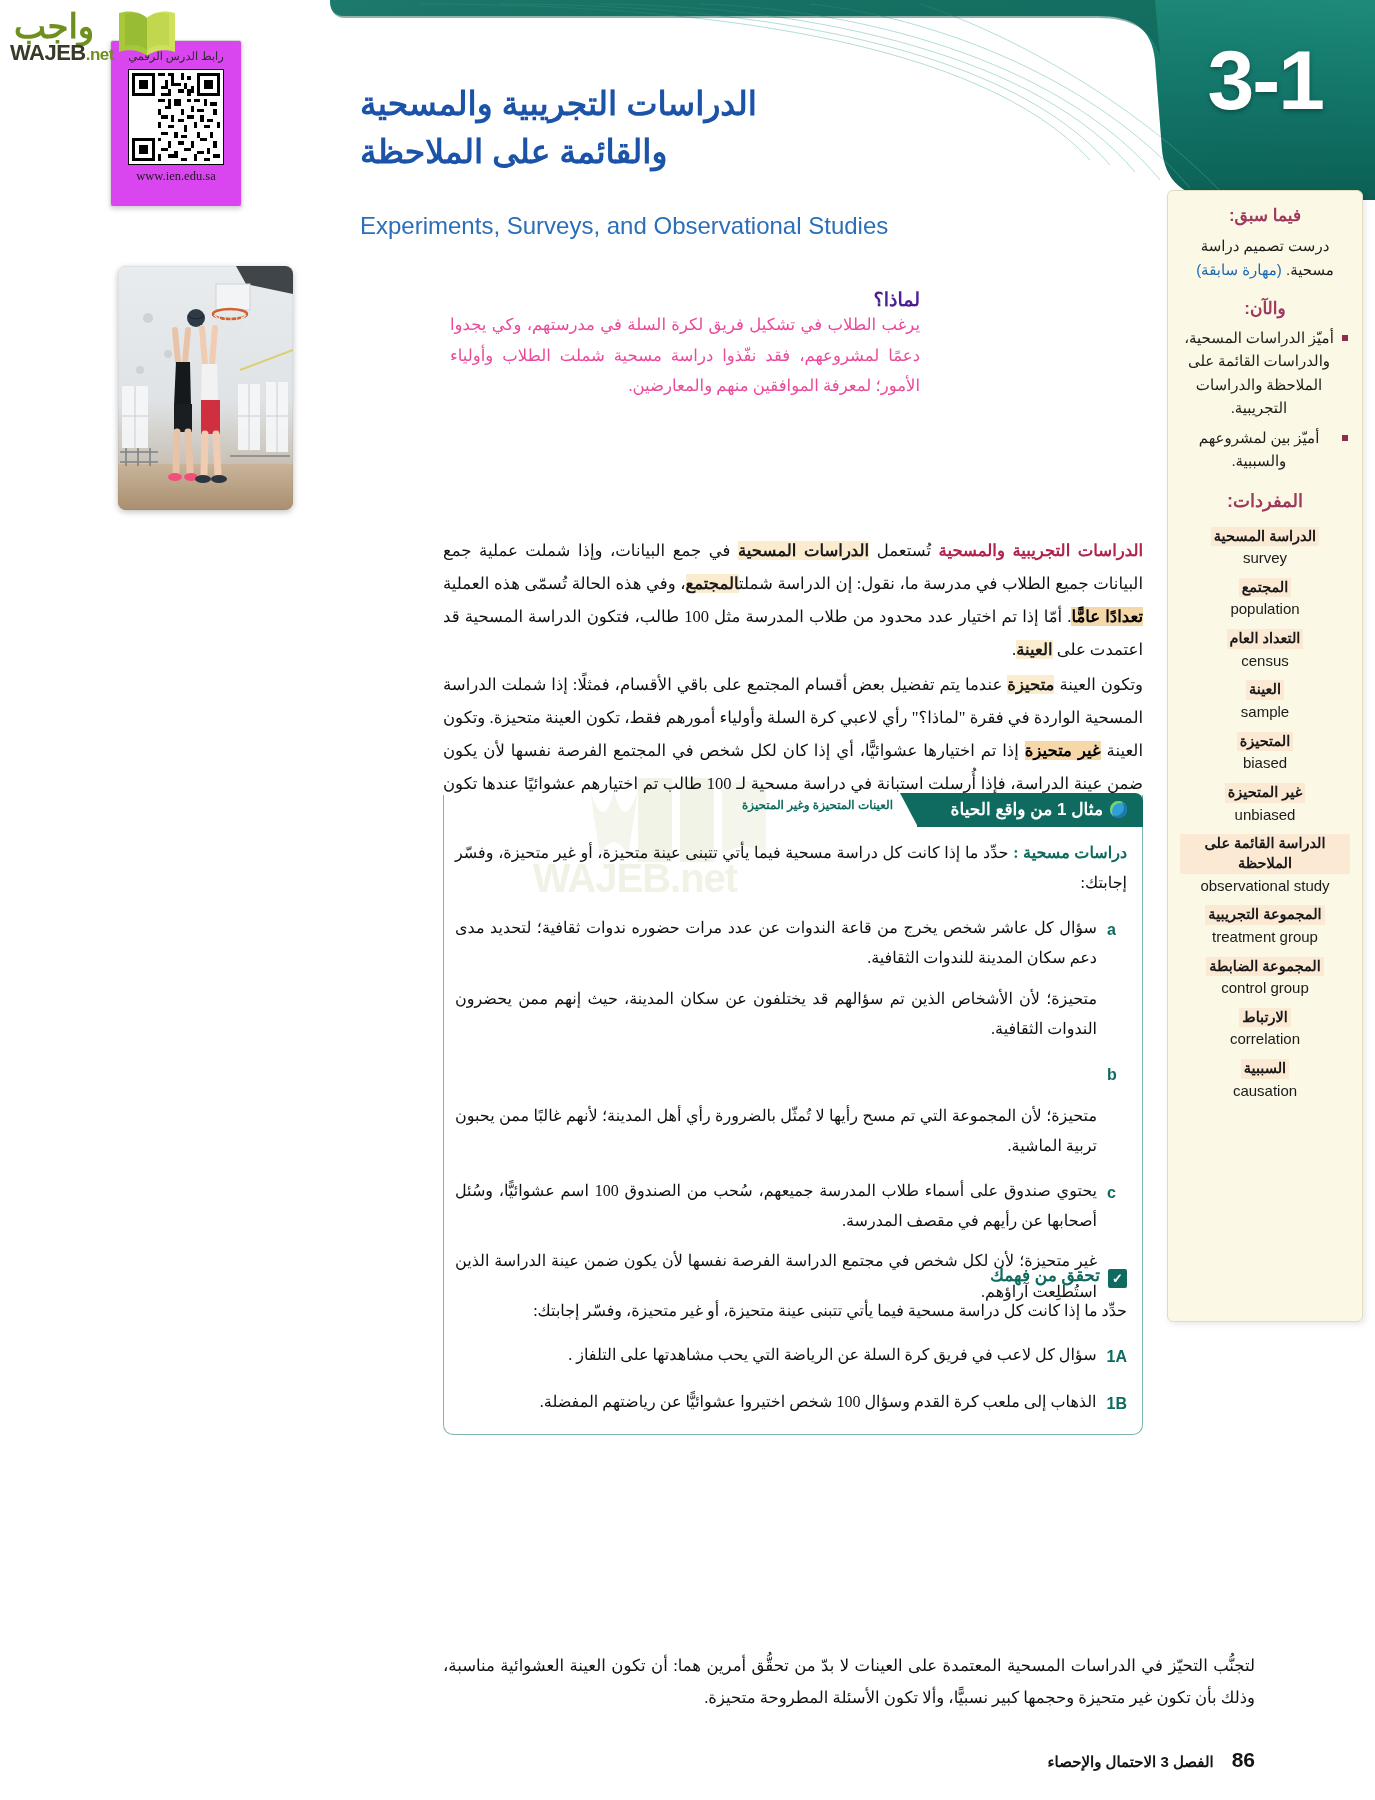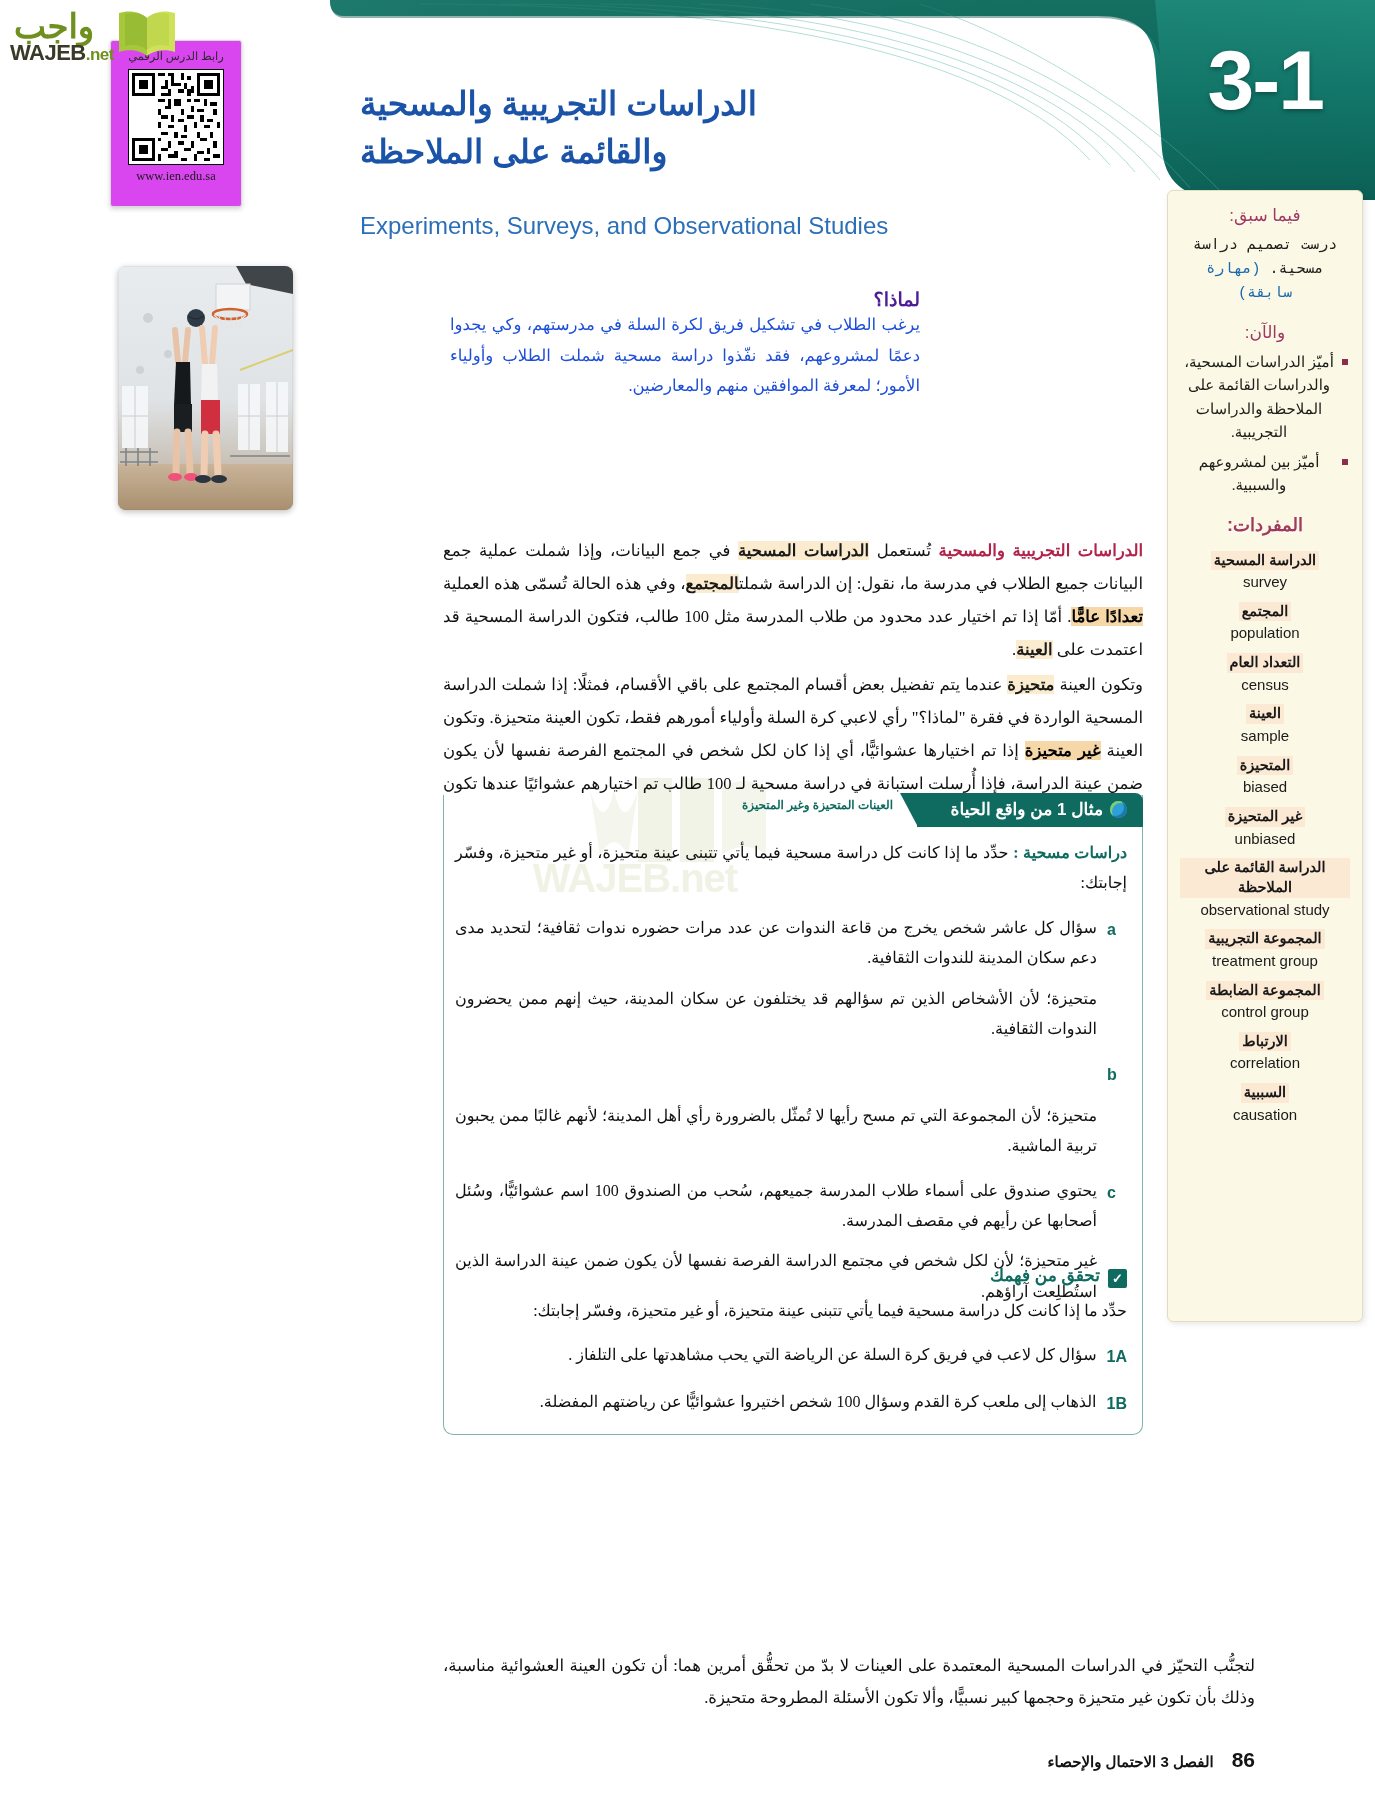--- a/index.html
+++ b/index.html
@@ -77,27 +77,27 @@
 
   
   .sidebar{
     position:absolute; right:12px; top:190px; width:196px; height:1132px;
     background:#fcf8e6; border:1px solid #e2dcc0; border-radius:6px;
     box-shadow:2px 2px 6px rgba(0,0,0,.10);
     padding:12px 12px 10px; text-align:center; z-index:4;
   }
   .sb-head{
     font-family:"Liberation Sans", sans-serif;
-    font-size:17px; font-weight:normal; color:#a03a5a;
+    font-size:17px; font-weight:bold; color:#a03a5a;
     letter-spacing:-.3px; margin:2px 0 8px;
     text-shadow:0 1px 0 #fff;
   }
   .sb-head.now{ margin-top:16px; }
   .sb-text{
-    font-family:Liberation Mono, monospace;
+    font-family:Liberation Sans, sans-serif;
     font-size:15px; line-height:1.6; color:#20201c; 
   }
   .sb-skill{ color:#1b6ab0; }
   .sb-list{ list-style:none; margin:4px 0 0; padding:0; }
   .sb-list li{
     position:relative; font-family:"Liberation Serif", serif;
     font-size:15px; line-height:1.55; color:#20201c;
     text-align:center; padding:0 14px 0 2px; margin-bottom:7px;
   }
   .sb-list li:before{
@@ -132,21 +132,21 @@
   
   .why-head{
     position:absolute; right:455px; top:288px;
     font-family:"Liberation Sans", sans-serif;
     font-size:19px; font-weight:bold; color:#4c1d95;
     text-shadow:0 1px 0 #fff;
   }
   .why-body{
     position:absolute; right:455px; top:310px; width:470px;
     font-family:"Liberation Serif", serif;
-    font-size:16.5px; line-height:1.85; color:#1d4ed8;
+    font-size:16.5px; line-height:1.85; color:#ec4899;
     text-align:justify; direction:rtl;
   }
 
   
   .body-col{
     position:absolute; right:232px; top:534px; width:700px;
     font-family:"Liberation Serif", serif;
     font-size:16.5px; line-height:2.0; color:#101010;
     text-align:justify; direction:rtl; z-index:3;
   }

